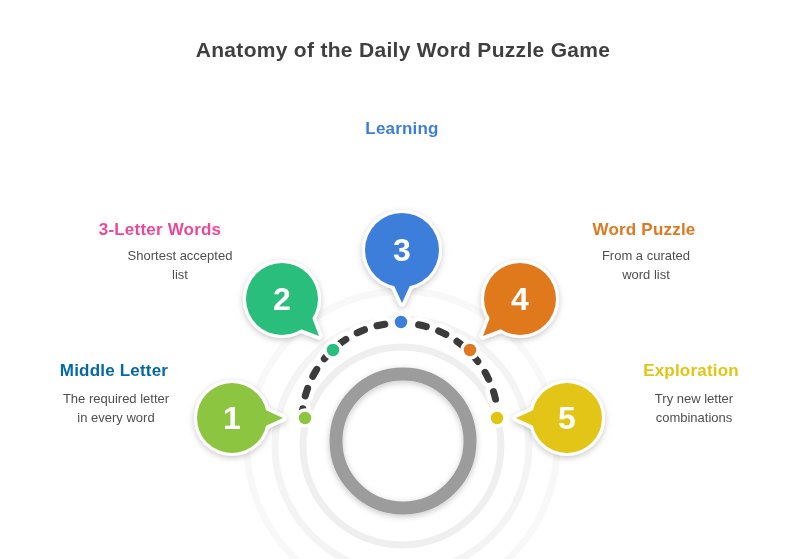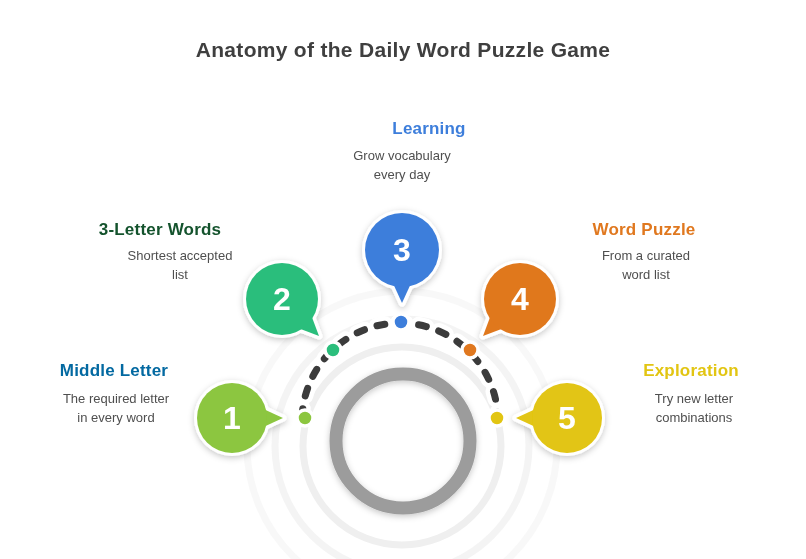--- a/index.html
+++ b/index.html
@@ -113,27 +113,23 @@
       <path d="M516,418 L540,407 L540,429 Z" fill="#ffffff" stroke="#ffffff" stroke-width="7" stroke-linejoin="round"></path>
       <circle cx="567" cy="418" r="38" fill="#ffffff"></circle>
       <path d="M516,418 L540,407 L540,429 Z" fill="#E2C512"></path>
       <circle cx="567" cy="418" r="35" fill="#E2C512"></circle>
       <text x="567" y="429" text-anchor="middle" class="bubble-number">5</text>
     </g>
   </svg>
 
   <div class="abs title" style="left:403px; top:38px;">Anatomy of the Daily Word Puzzle Game</div>
 
-  <div class="abs heading" style="left: 402px; top: 119px; color: rgb(61, 126, 219); margin-left: 27px;">Learning</div>
-  <div class="abs desc" style="left:402px; top:147px;">
-    <div>Grow vocabulary</div>
-    <div>every day</div>
-  </div>
+  <div class="abs heading" style="left: 402px; top: 119px; color: rgb(61, 126, 219);">Learning</div>
 
-  <div class="abs heading" style="left: 160px; top: 220px; color: #14532d;">3-Letter Words</div>
+  <div class="abs heading" style="left: 160px; top: 220px; color: #ec4899;">3-Letter Words</div>
   <div class="abs desc" style="left:160px; top:247px;margin-left:20px;">
     <div>Shortest accepted</div>
     <div>list</div>
   </div>
 
   <div class="abs heading" style="left: 644px; top: 220px; color: rgb(224, 120, 31);">Word Puzzle</div>
   <div class="abs desc" style="left:646px; top:247px;">
     <div>From a curated</div>
     <div>word list</div>
   </div>

